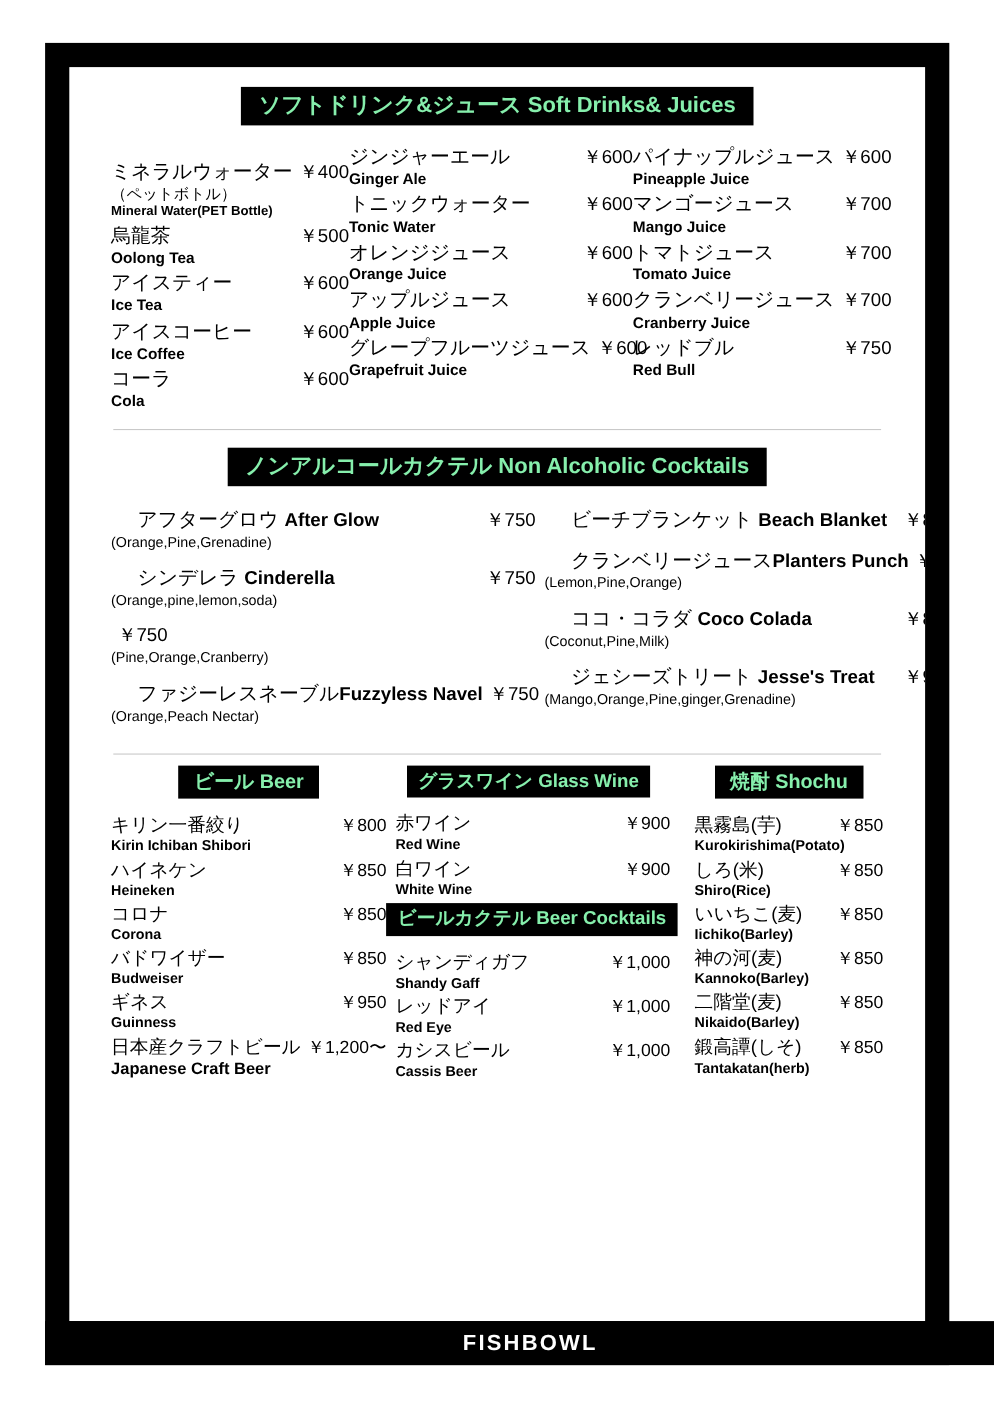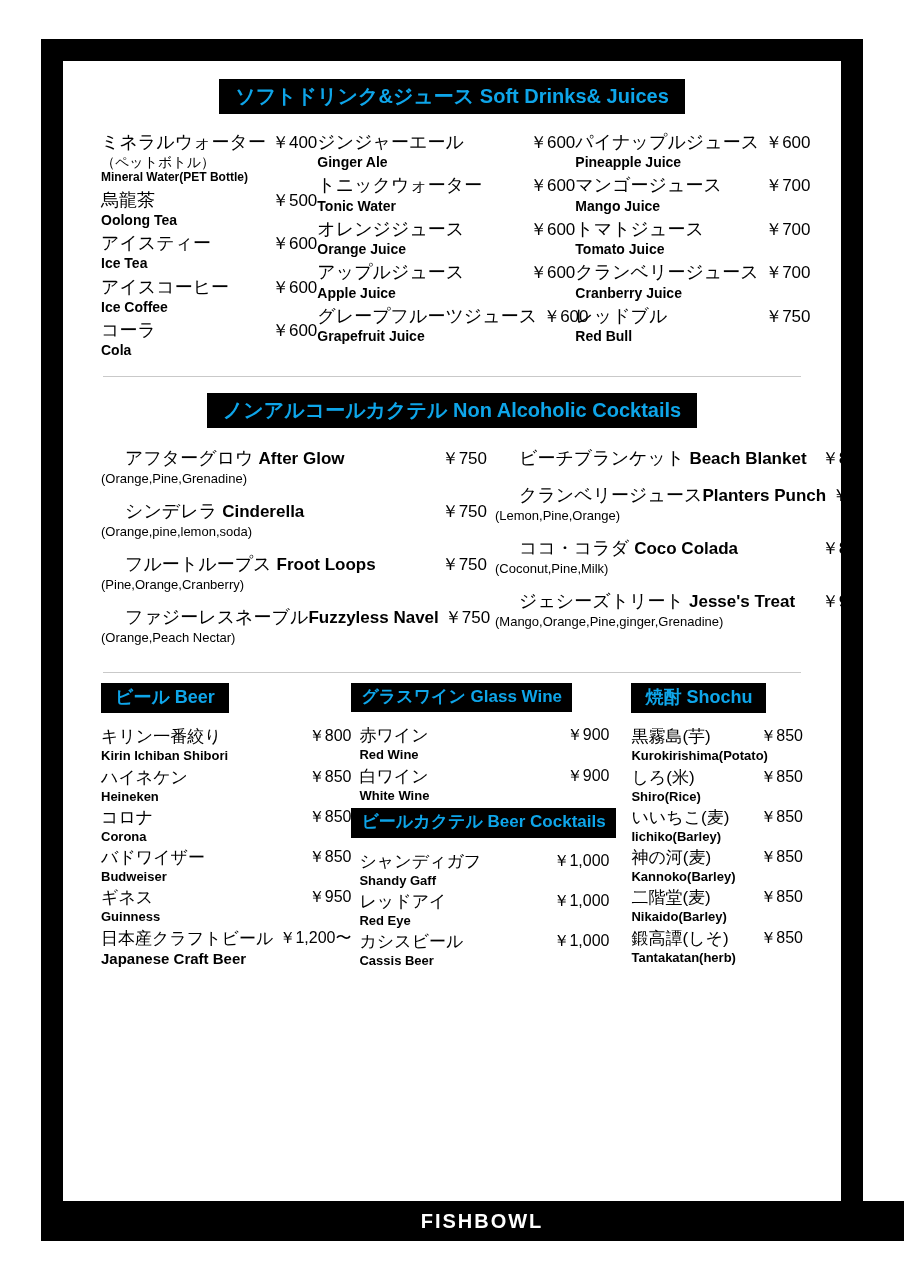--- a/index.html
+++ b/index.html
@@ -44,21 +44,21 @@
     display: flex;
     align-items: center;
     justify-content: center;
     letter-spacing: 2px;
     font-weight: bold;
     font-size: 20px;
   }
   .section-title {
     display: inline-block;
     background: #000000;
-    color: #0ea5e9;
+    color: #86efac;
     font-weight: bold;
     padding: 6px 16px 7px 16px;
     font-size: 20px;
     line-height: 1.1;
     white-space: nowrap;
   }
   .center {
     text-align: center;
   }
   .hr {
@@ -69,21 +69,21 @@
 
   
   .soft-wrap {
     display: flex;
     margin-top: 16px;
     padding: 0 18px;
   }
   .soft-col {
     flex: 1;
   }
-  .soft-col.c1 { max-width: 238px; }
+  .soft-col.c1 { max-width: 238px; margin-top: 14px; }
   .soft-col.c2 { max-width: 258px; }
   .soft-col.c3 { max-width: 248px; }
 
   .drink {
     margin-bottom: 2px;
   }
   .drink .row {
     display: flex;
     align-items: baseline;
     justify-content: space-between;
@@ -152,36 +152,37 @@
     padding: 0 18px;
     margin-top: 8px;
   }
   .bot-col {
     flex: 1;
   }
   .bot-col.b1 { max-width: 262px; }
   .bot-col.b2 { max-width: 258px; padding-right: 10px;}
   .bot-col.b3 { max-width: 248px; padding-left: 12px;}
   .bot-title {
+    text-align: center;
     margin-bottom: 12px;
   }
   .bot-title .section-title {
     font-size: 18px;
     padding: 5px 14px 6px 14px;
   }
   .bot-title.wide .section-title {
     font-size: 17px;
     padding: 5px 10px 6px 10px;
   }
   .bitem {
     margin-bottom: 1px;
   }
   .bitem .row {
     display: flex;
-    align-items: center;
+    align-items: flex-end;
     justify-content: space-between;
   }
   .bjp {
     font-size: 17px;
     white-space: nowrap;
   }
   .ben {
     font-size: 13px;
     font-weight: bold;
     line-height: 1.25;
@@ -338,21 +339,20 @@
         </div>
         <div class="mock-item">
           <div class="row">
             <span class="mock-name"><span>シンデレラ</span> <b>Cinderella</b></span>
             <span class="price">￥750</span>
           </div>
           <div class="mock-ing">(Orange,pine,lemon,soda)</div>
         </div>
         <div class="mock-item">
           <div class="row">
-            <span class="mock-name"><span>フルートループス</span> <b>Froot Loops</b></span>
             <span class="price">￥750</span>
           </div>
           <div class="mock-ing">(Pine,Orange,Cranberry)</div>
         </div>
         <div class="mock-item">
           <div class="row">
             <span class="mock-name"><span>ファジーレスネーブル</span><b>Fuzzyless Navel</b></span>
             <span class="price">￥750</span>
           </div>
           <div class="mock-ing">(Orange,Peach Nectar)</div>

